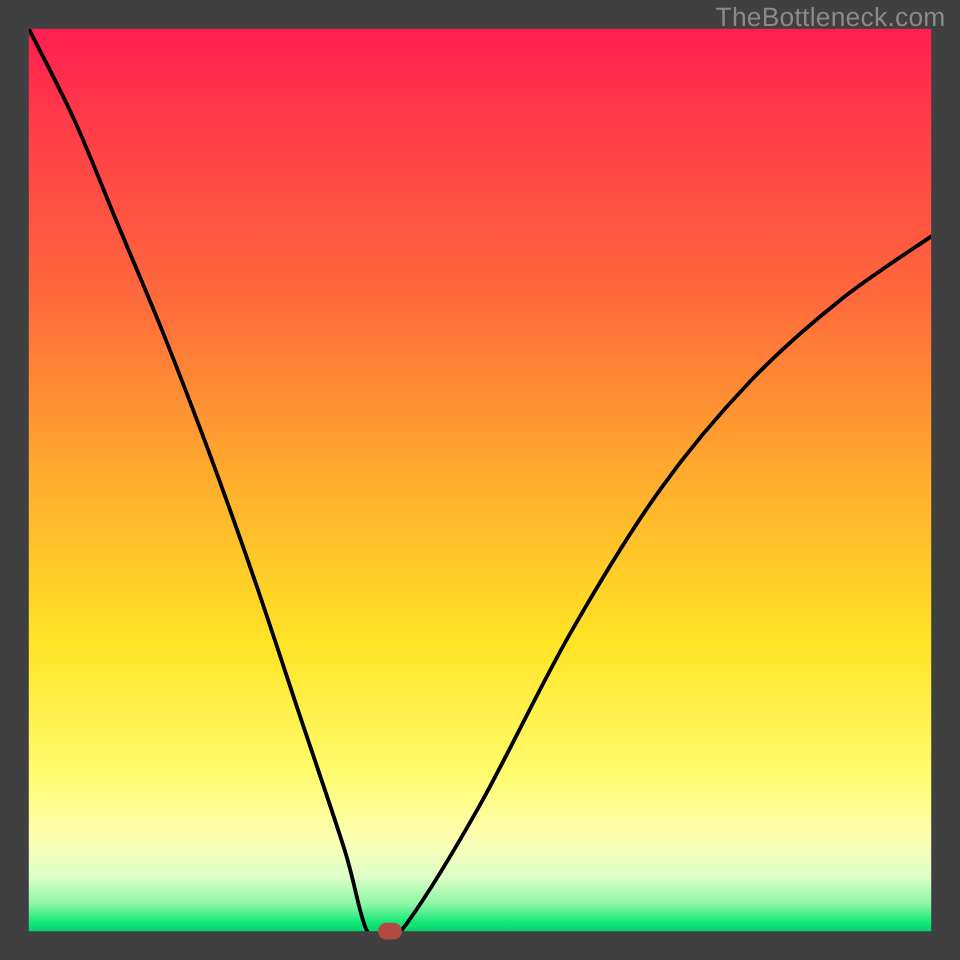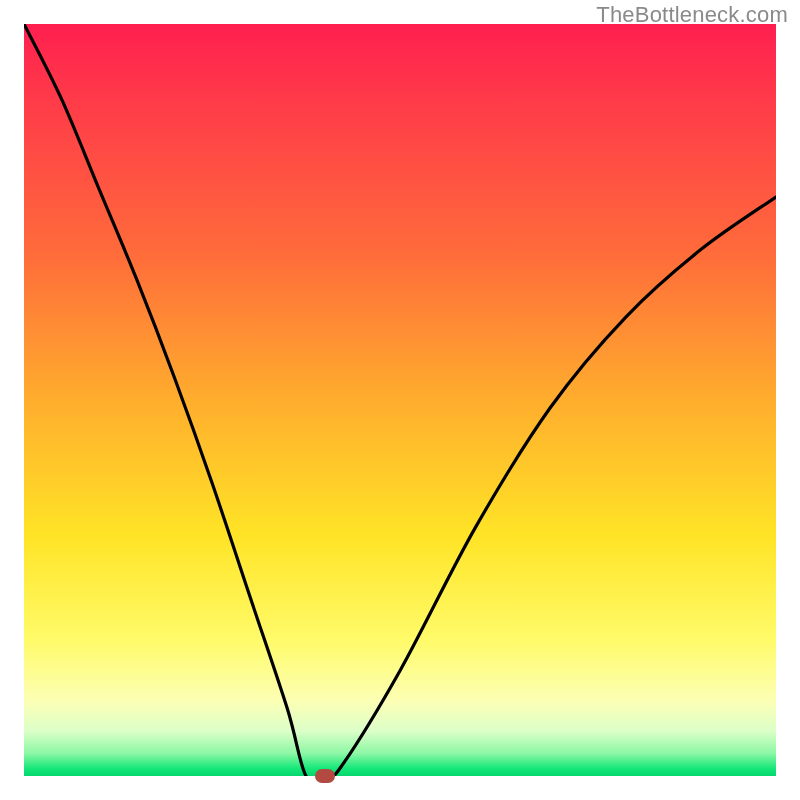--- a/index.html
+++ b/index.html
@@ -8,21 +8,21 @@
     width: 800px;
     height: 800px;
     background: #000;
     overflow: hidden;
     font-family: Arial, Helvetica, sans-serif;
   }
   .stage {
     position: relative;
     width: 800px;
     height: 800px;
-    background: #ffffff;
+    background: #404040;
   }
   .plot {
     position: absolute;
     left: 24px;
     top: 24px;
     width: 752px;
     height: 752px;
     
     background: linear-gradient(
       to bottom,

